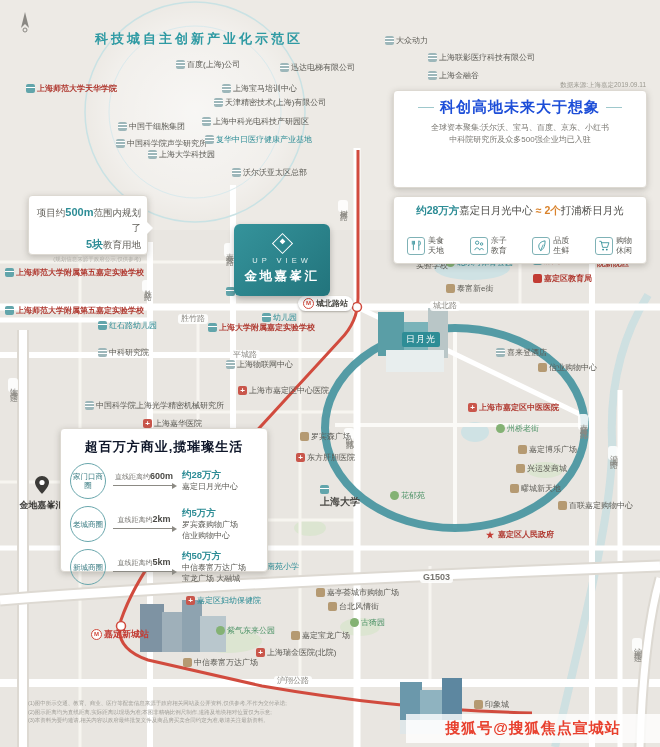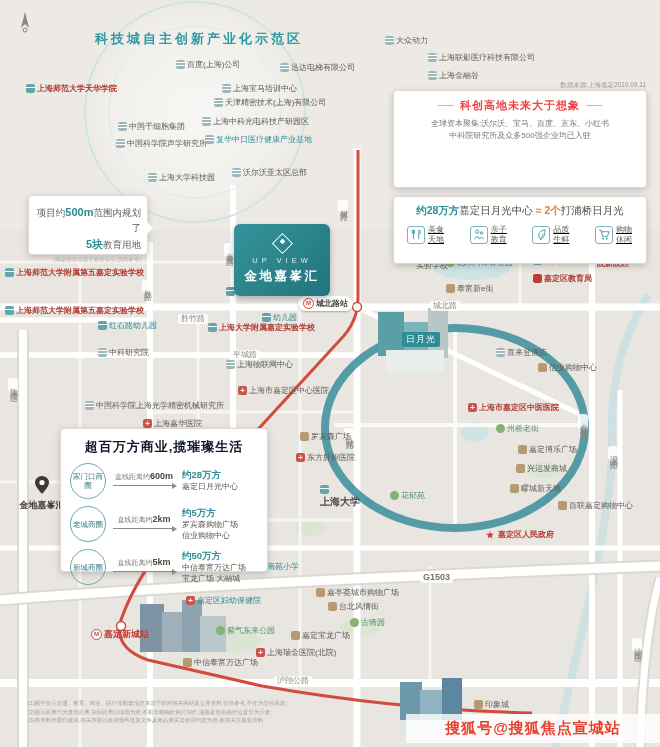--- a/index.html
+++ b/index.html
@@ -45,34 +45,34 @@
               color:#2e9aa3;letter-spacing:3px;}
   .data-source{position:absolute;left:500px;top:81px;width:146px;z-index:4;font-size:6.5px;
                color:#9a988f;text-align:right;}
   .compass{position:absolute;left:14px;top:10px;z-index:4;}
 
   
   .box{position:absolute;background:#fff;border:1px solid #ddd9d2;border-radius:4px;z-index:6;
        box-shadow:0 2px 6px rgba(80,75,65,.28);}
   .sci{left:393px;top:90px;width:254px;height:98px;padding:7px 8px 5px;box-sizing:border-box;}
   .sci-title{display:flex;align-items:center;justify-content:center;gap:6px;
-             color:#ef4444;font-size:11px;font-weight:bold;letter-spacing:1px;}
+             color:#1d4ed8;font-size:15px;font-weight:bold;letter-spacing:1px;}
   .sci-title::before,.sci-title::after{content:"";width:16px;height:1px;background:#9ec8cc;}
   .sci-stats{display:flex;margin-top:6px;}
   .sci-cell{flex:1;text-align:center;border-left:1px solid #e6e2db;padding:0 1px;}
   .sci-cell:first-child{border-left:none;}
   .sci-val{font-size:11px;font-weight:bold;color:#2e8d96;}
   .sci-lab{font-size:7px;color:#8a887f;margin-top:1px;}
   .sci-note{font-size:8px;color:#7c7a74;text-align:center;margin-top:5px;line-height:1.45;}
 
   .mall{left:393px;top:196px;width:254px;height:68px;padding:7px 9px;box-sizing:border-box;}
   .mall-line{font-size:10.5px;color:#4b4a46;text-align:center;white-space:nowrap;}
   .mall-line .tv{color:#2e8d96;font-weight:bold;}
   .mall-line .ov{color:#d9822b;font-weight:bold;}
-  .mall-feats{display:flex;justify-content:space-between;margin-top:7px;padding:0 4px;text-decoration:underline;}
+  .mall-feats{display:flex;justify-content:space-between;margin-top:18px;padding:0 4px;}
   .feat{display:flex;align-items:center;gap:3px;}
   .feat-ico{width:16px;height:16px;border:1px solid #7fb2b6;border-radius:3px;display:flex;
             align-items:center;justify-content:center;flex:0 0 auto;}
   .feat-lab{width:17px;font-size:8px;line-height:1.2;color:#5a5954;word-break:break-all;}
 
   .edu{left:28px;top:195px;width:120px;height:60px;padding:8px 6px 4px;box-sizing:border-box;
        text-align:right;}
   .edu::after{content:"";position:absolute;right:-6px;top:26px;border:6px solid transparent;
               border-right:none;border-left:6px solid #fff;}
   .edu-main{font-size:9.5px;color:#63615b;line-height:1.55;}
@@ -265,21 +265,21 @@
       <span>上海中科光电科技产研园区</span>
     </div>
   <div class="poi" style="left:116px;top:139px">
       <span class="ico b"></span>
       <span>中国科学院声学研究所</span>
     </div>
   <div class="poi teal" style="left:205px;top:135px">
       <span class="ico b"></span>
       <span>复华中日医疗健康产业基地</span>
     </div>
-  <div class="poi" style="left:148px;top:173px">
+  <div class="poi" style="left:148px;top:150px">
       <span class="ico b"></span>
       <span>上海大学科技园</span>
     </div>
   <div class="poi" style="left:232px;top:168px">
       <span class="ico b"></span>
       <span>沃尔沃亚太区总部</span>
     </div>
 
   <div class="box sci">
     <div class="sci-title">科创高地未来大于想象</div>

